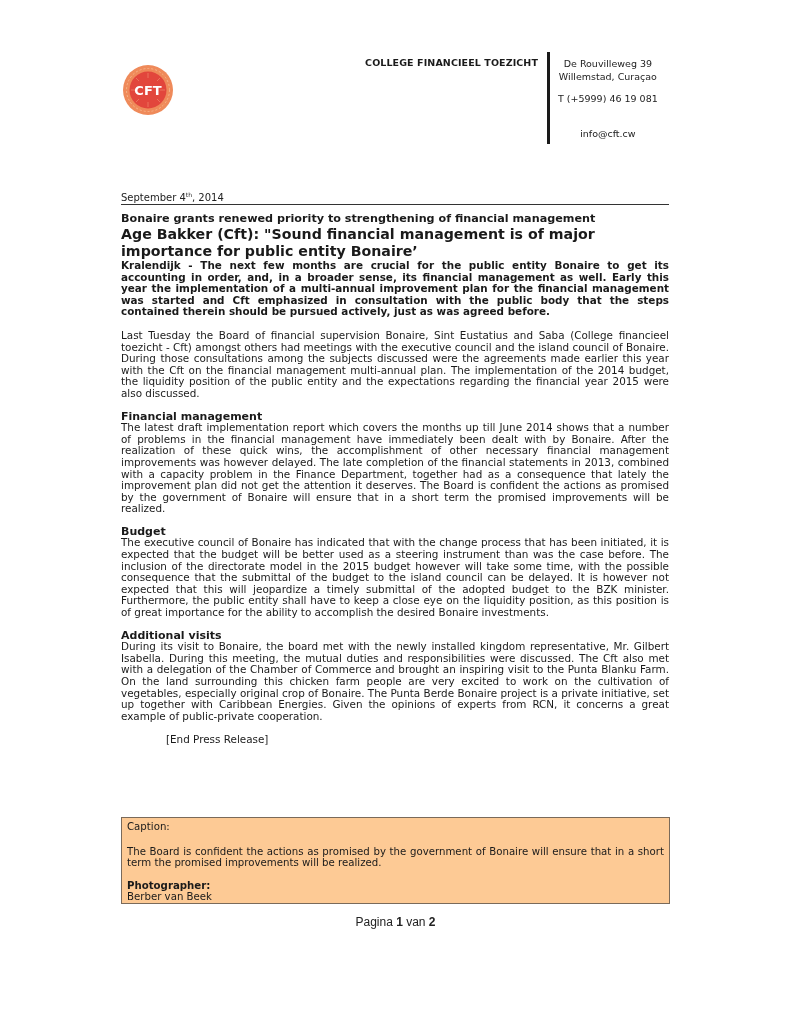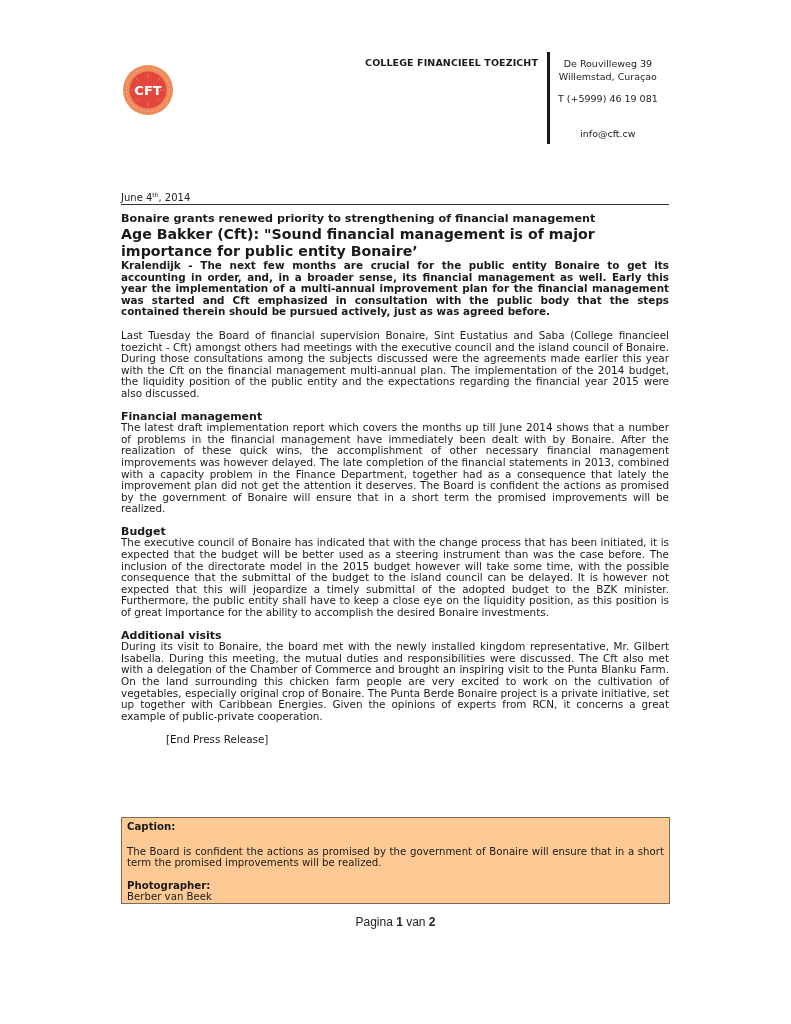--- a/index.html
+++ b/index.html
@@ -35,21 +35,21 @@
   .content p { margin: 0; }
   .lead { font-weight: bold; }
   .para { margin-top: 12px !important; }
   .section-title { font-weight: bold; font-size: 11px; margin-top: 11px !important; }
   .end-release { margin-top: 12px !important; padding-left: 45px; }
 
   
   .caption-box { position: absolute; left: 121px; top: 817px; width: 537px; height: 79px;
                  background: #fdca95; border: 1.5px solid #7a6a5a; padding: 3px 5px;
                  font-size: 10.2px; line-height: 11.6px; }
-  .caption-box .lbl { font-weight: bold; }
+  .caption-box .lbl { font-weight: normal; }
   .caption-box .ctext { margin-top: 13px; text-align: justify; }
   .caption-box .plbl { margin-top: 11px; font-weight: bold; }
 
   .footer { position: absolute; left: 0; top: 915px; width: 791px; text-align: center;
             font-size: 12px; font-family: "Liberation Sans", sans-serif; color: #222; }
   .footer b { font-weight: bold; }
 </style>
 </head>
 <body>
 
@@ -78,21 +78,21 @@
   <div class="vbar"></div>
   <div class="addr">
     <div>De Rouvilleweg 39</div>
     <div>Willemstad, Curaçao</div>
     <div class="gap1"></div>
     <div>T (+5999) 46 19 081</div>
     <div class="gap2"></div>
     <div>info@cft.cw</div>
   </div>
 
-  <div class="dateline"><span>June 4</span><sup>th</sup><span>, 2014</span></div>
+  <div class="dateline"><span>September 4</span><sup>th</sup><span>, 2014</span></div>
 
   <div class="sub-head">Bonaire grants renewed priority to strengthening of financial management</div>
   <div class="main-head">Age Bakker (Cft): "Sound financial management is of major importance for public entity Bonaire’</div>
 
   <div class="content">
     <p class="lead">Kralendijk - The next few months are crucial for the public entity Bonaire to get its accounting in order, and, in a broader sense, its financial management as well. Early this year the implementation of a multi-annual improvement plan for the financial management was started and Cft emphasized in consultation with the public body that the steps contained therein should be pursued actively, just as was agreed before.</p>
     <p class="para">Last Tuesday the Board of financial supervision Bonaire, Sint Eustatius and Saba (College financieel toezicht - Cft) amongst others had meetings with the executive council and the island council of Bonaire. During those consultations among the subjects discussed were the agreements made earlier this year with the Cft on the financial management multi-annual plan. The implementation of the 2014 budget, the liquidity position of the public entity and the expectations regarding the financial year 2015 were also discussed.</p>
 
     <p class="section-title">Financial management</p>
     <p>The latest draft implementation report which covers the months up till June 2014 shows that a number of problems in the financial management have immediately been dealt with by Bonaire. After the realization of these quick wins, the accomplishment of other necessary financial management improvements was however delayed. The late completion of the financial statements in 2013, combined with a capacity problem in the Finance Department, together had as a consequence that lately the improvement plan did not get the attention it deserves. The Board is confident the actions as promised by the government of Bonaire will ensure that in a short term the promised improvements will be realized.</p>

